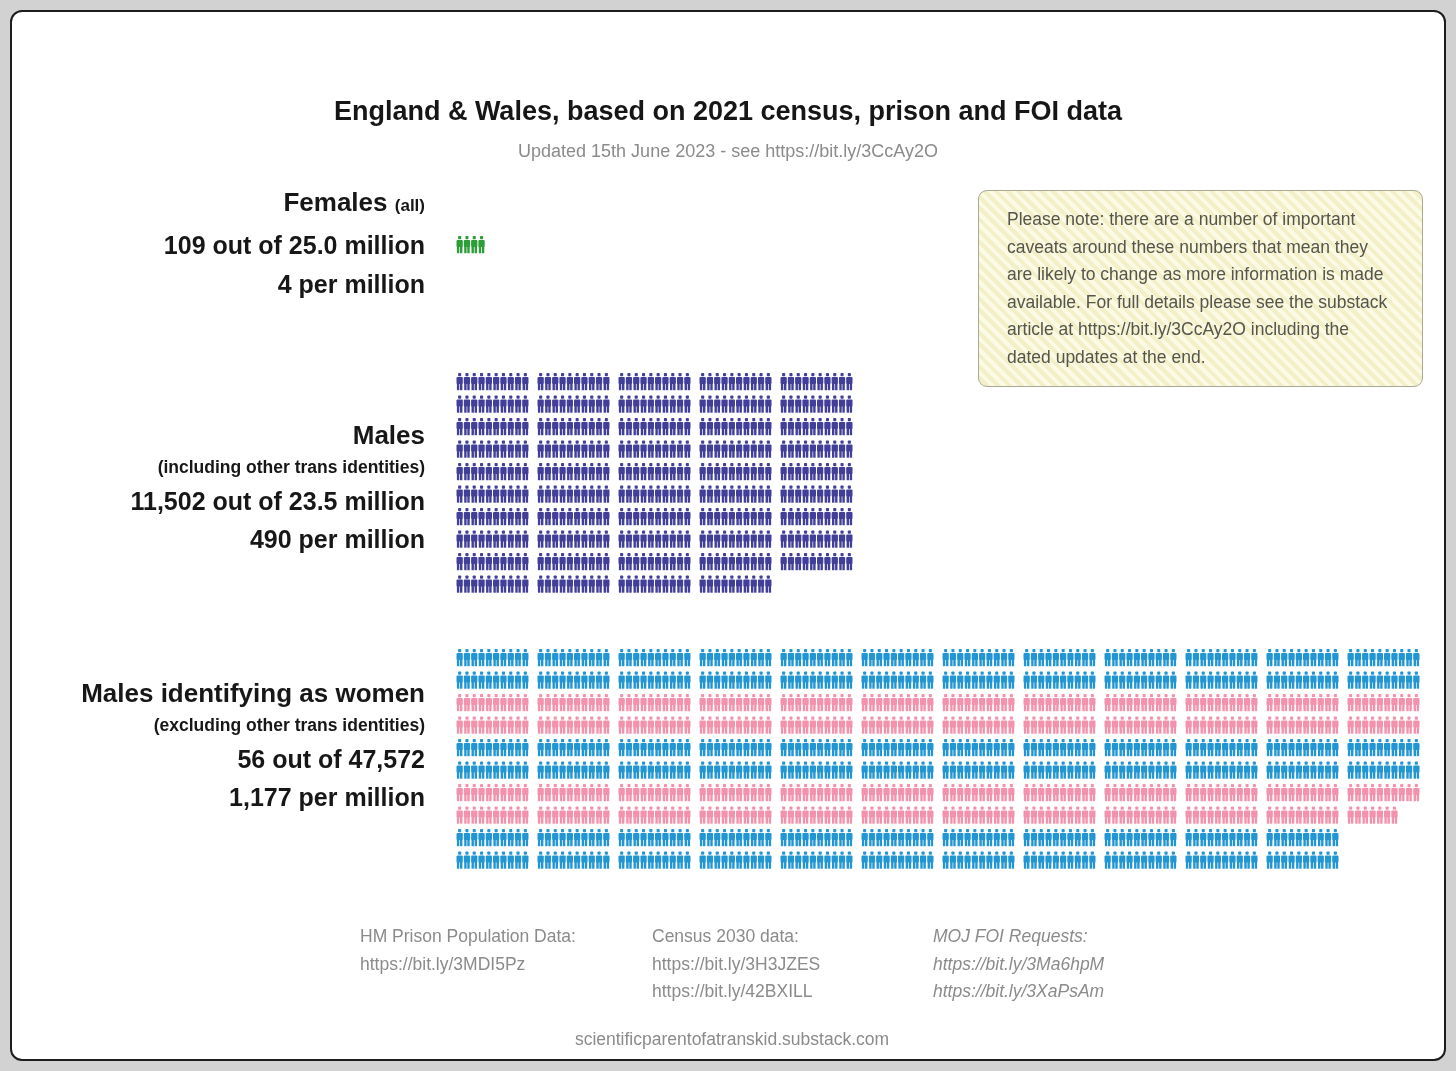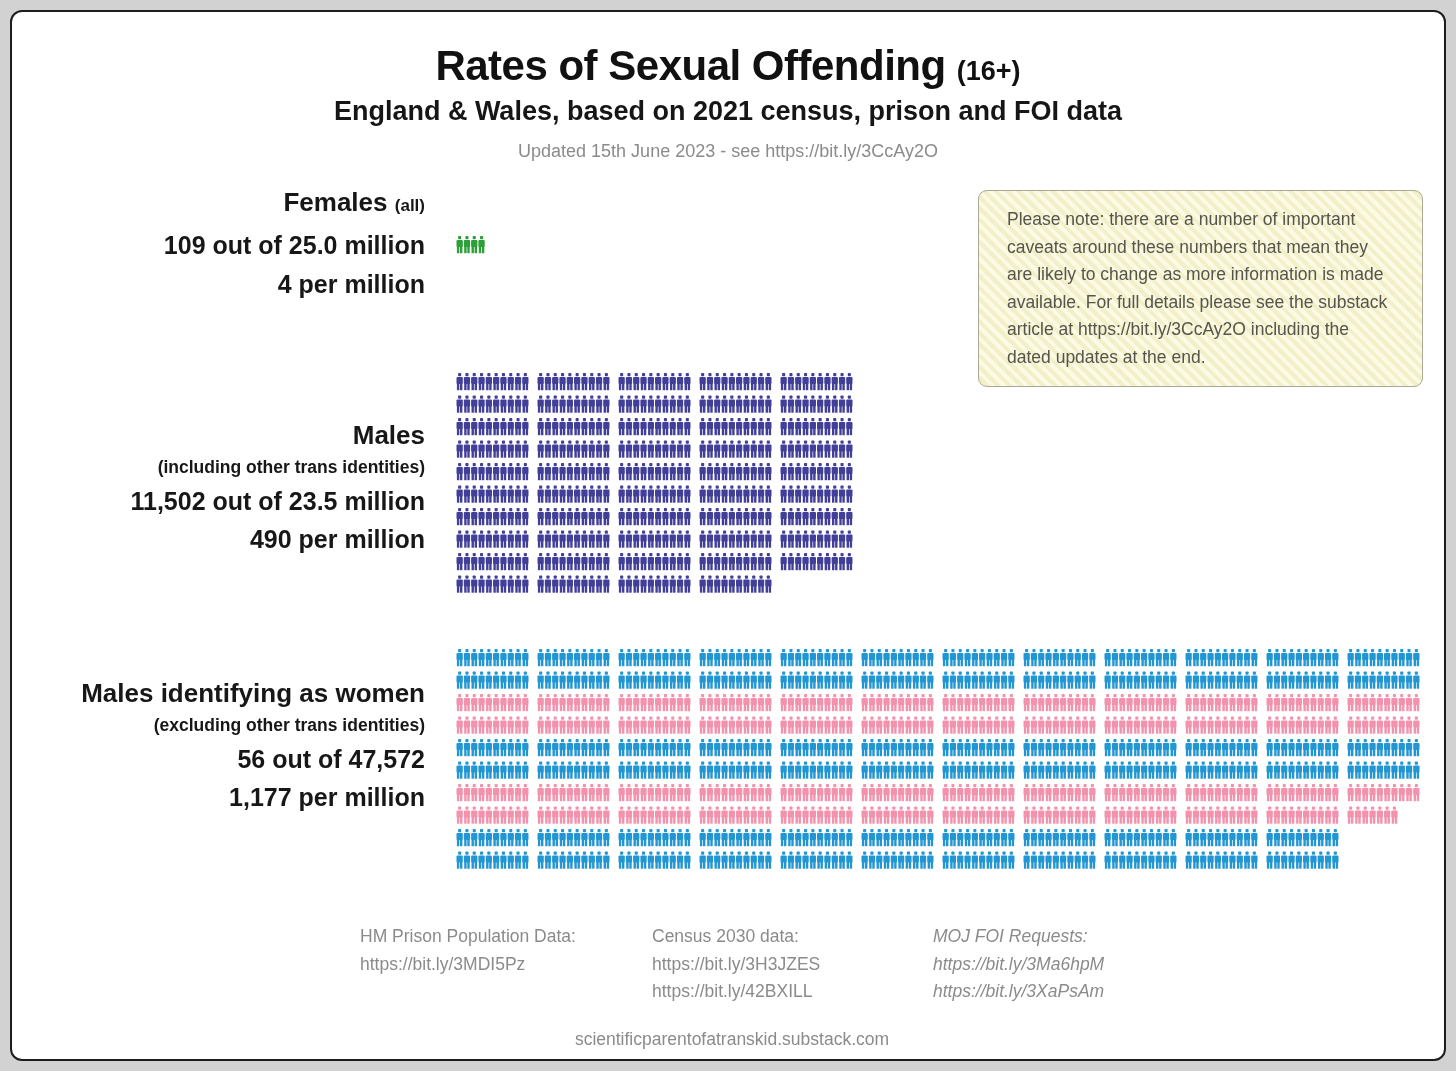--- a/index.html
+++ b/index.html
@@ -50,24 +50,20 @@
       <defs>
         <g id="person-shape">
           <rect x="2.1" y="0" width="3.1" height="3.3" rx="0.7"></rect>
           <rect x="0.5" y="3.9" width="6.3" height="7.0" rx="1.0"></rect>
           <rect x="0.9" y="10.3" width="2.4" height="6.9"></rect>
           <rect x="4.0" y="10.3" width="2.4" height="6.9"></rect>
         </g>
       </defs>
     </svg>
 
-    <div class="title">
-      <span>Rates of Sexual Offending</span>
-      <span class="suffix">(16+)</span>
-    </div>
     <div class="subtitle">England &amp; Wales, based on 2021 census, prison and FOI data</div>
     <div class="updated">Updated 15th June 2023 - see https://bit.ly/3CcAy2O</div>
 
     <div class="notebox">
       <span>Please note: there are a number of important caveats around these numbers that mean they are likely to change as more information is made available. For full details please see the substack article at https://bit.ly/3CcAy2O including the dated updates at the end.</span>
     </div>
 
     <div class="glabel" id="glabel-0">
       <div class="gname">
         <span>Females</span>

